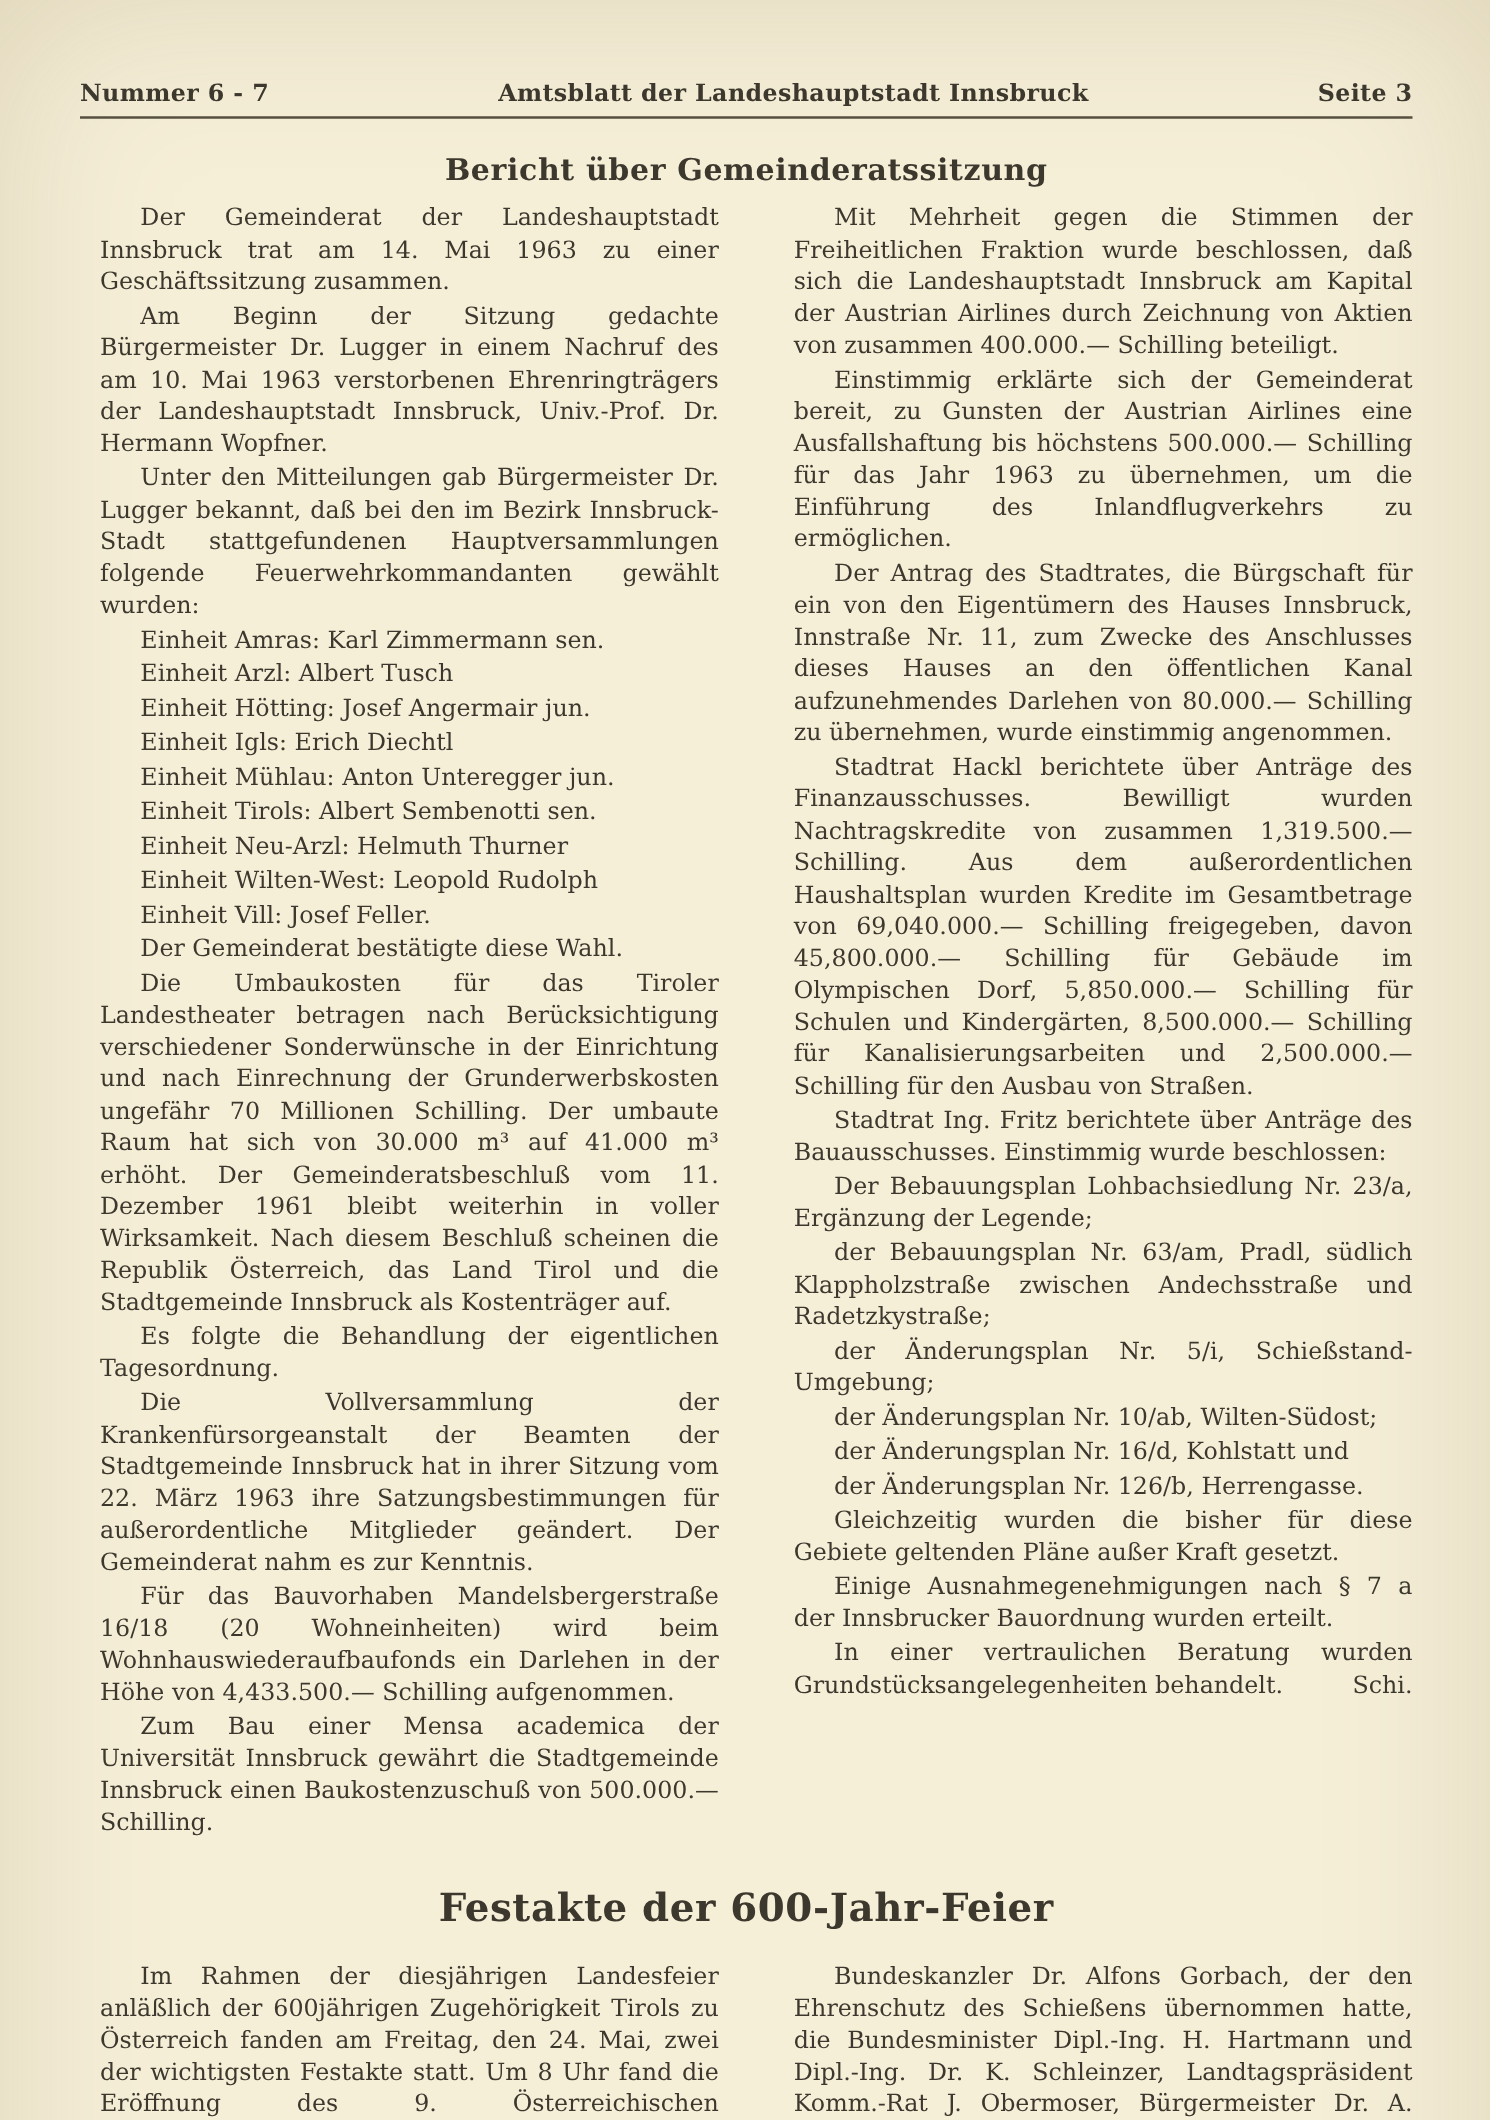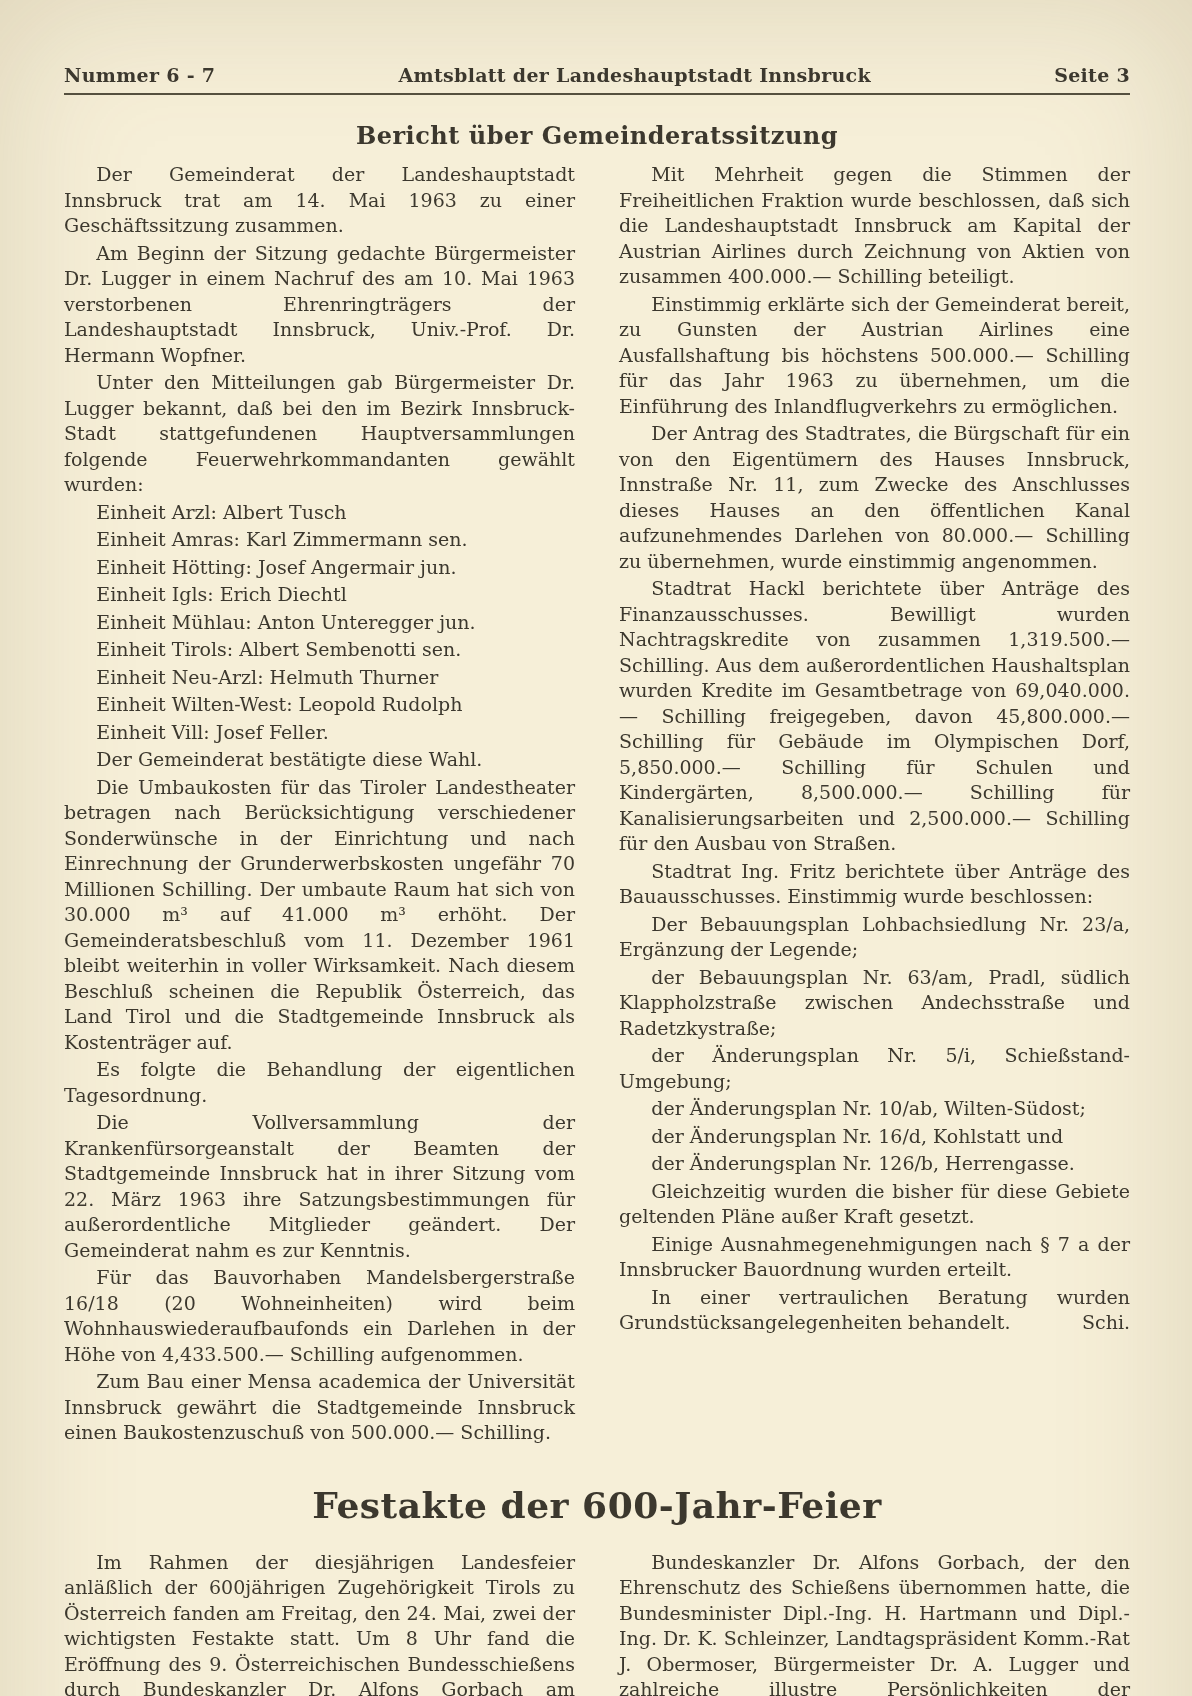--- a/index.html
+++ b/index.html
@@ -34,35 +34,35 @@
   .title {
     text-align: center;
     font-family: "DejaVu Serif", "Liberation Serif", serif;
     font-weight: bold;
     font-size: 24px;
     margin-top: 26px;
     margin-bottom: 12px;
     letter-spacing: 0.5px;
   }
   .title2 {
-    font-size: 36px;
+    font-size: 31px;
     margin-top: 36px;
     margin-bottom: 24px;
   }
   .columns {
     display: flex;
     gap: 44px;
   }
   .col { flex: 1; min-width: 0; }
   .para {
     font-size: 19px;
     line-height: 25.5px;
     text-align: justify;
     text-indent: 1.7em;
-    margin: 0 0 2px 0;
+    margin: 0 0 2px 16px;
     hyphens: auto;
     -webkit-hyphens: auto;
   }
   .closing { position: relative; }
   .sig { position: absolute; right: 0; bottom: 0; }
 </style>
 </head>
 <body>
 
 <div class="page">
@@ -74,22 +74,22 @@
   </div>
   <div class="rule"></div>
 
   <h1 class="title">Bericht über Gemeinderatssitzung</h1>
 
   <div class="columns">
     <div class="col">
         <p class="para">Der Gemeinderat der Landeshauptstadt Innsbruck trat am 14. Mai 1963 zu einer Geschäftssitzung zusammen.</p>
         <p class="para">Am Beginn der Sitzung gedachte Bürgermeister Dr. Lugger in einem Nachruf des am 10. Mai 1963 verstorbenen Ehrenringträgers der Landeshauptstadt Innsbruck, Univ.-Prof. Dr. Hermann Wopfner.</p>
         <p class="para">Unter den Mitteilungen gab Bürgermeister Dr. Lugger bekannt, daß bei den im Bezirk Innsbruck-Stadt stattgefundenen Hauptversammlungen folgende Feuerwehrkommandanten gewählt wurden:</p>
+        <p class="para">Einheit Amras: Karl Zimmermann sen.</p>
         <p class="para">Einheit Arzl: Albert Tusch</p>
-        <p class="para">Einheit Amras: Karl Zimmermann sen.</p>
         <p class="para">Einheit Hötting: Josef Angermair jun.</p>
         <p class="para">Einheit Igls: Erich Diechtl</p>
         <p class="para">Einheit Mühlau: Anton Unteregger jun.</p>
         <p class="para">Einheit Tirols: Albert Sembenotti sen.</p>
         <p class="para">Einheit Neu-Arzl: Helmuth Thurner</p>
         <p class="para">Einheit Wilten-West: Leopold Rudolph</p>
         <p class="para">Einheit Vill: Josef Feller.</p>
         <p class="para">Der Gemeinderat bestätigte diese Wahl.</p>
         <p class="para">Die Umbaukosten für das Tiroler Landestheater betragen nach Berücksichtigung verschiedener Sonderwünsche in der Einrichtung und nach Einrechnung der Grunderwerbskosten ungefähr 70 Millionen Schilling. Der umbaute Raum hat sich von 30.000 m³ auf 41.000 m³ erhöht. Der Gemeinderatsbeschluß vom 11. Dezember 1961 bleibt weiterhin in voller Wirksamkeit. Nach diesem Beschluß scheinen die Republik Österreich, das Land Tirol und die Stadtgemeinde Innsbruck als Kostenträger auf.</p>
         <p class="para">Es folgte die Behandlung der eigentlichen Tagesordnung.</p>

